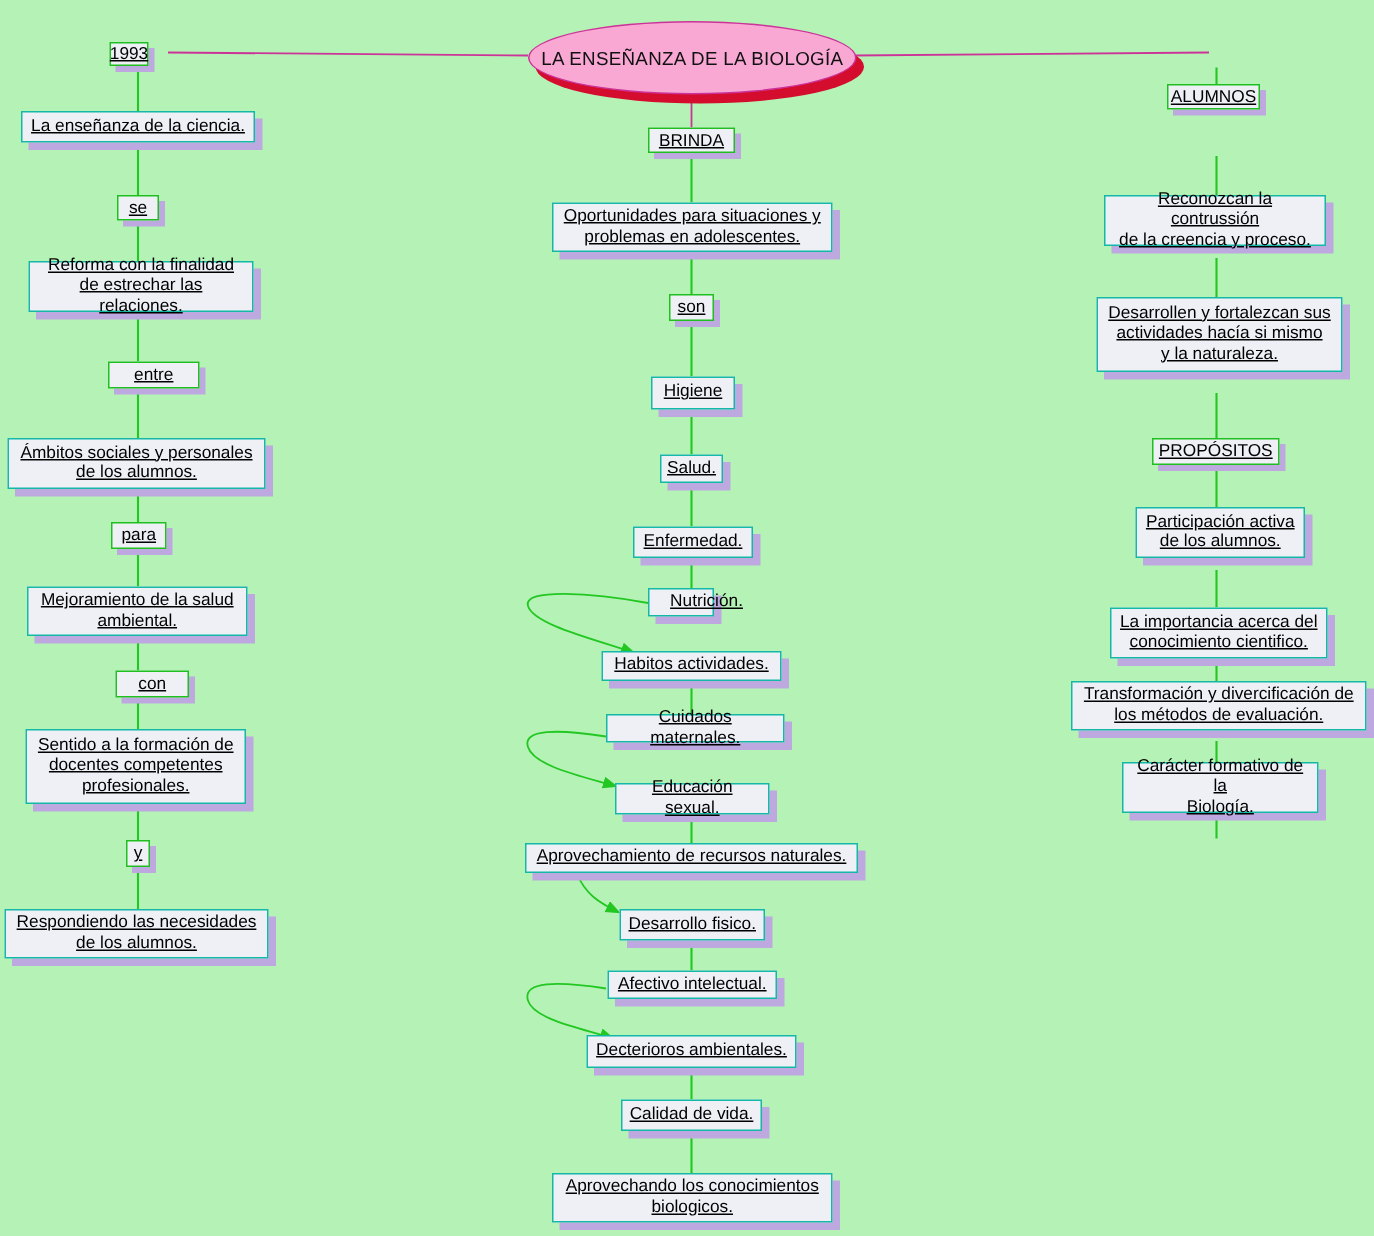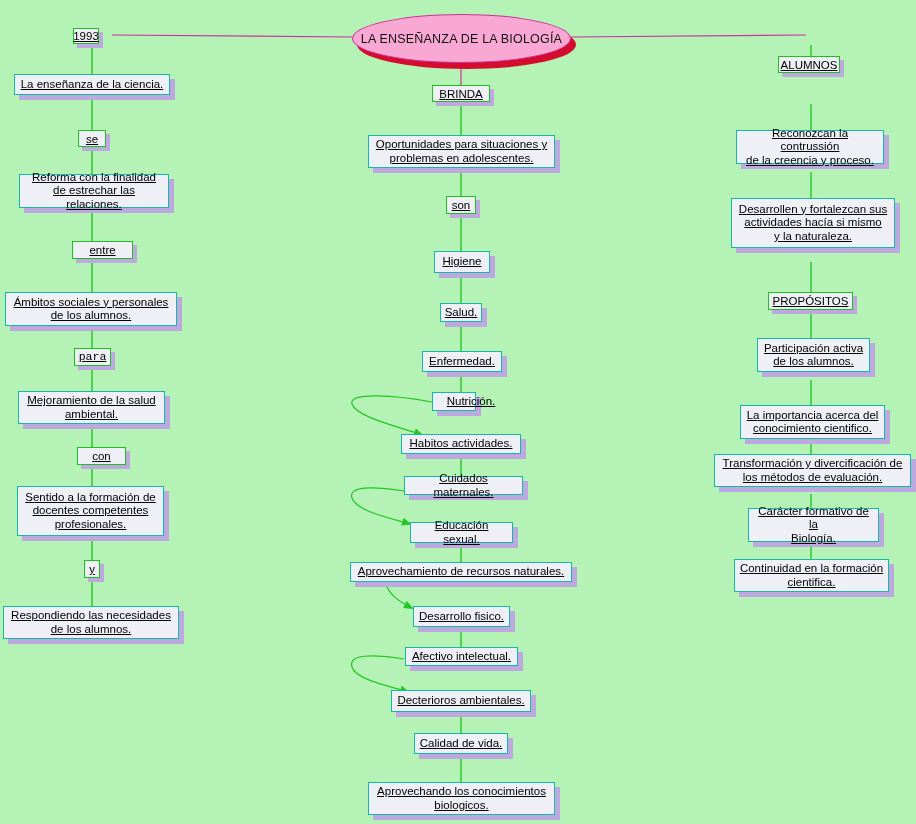--- a/index.html
+++ b/index.html
@@ -164,21 +164,21 @@
 
   <div class="label" style="left:72px; top:241px; width:61px; height:18px;">
     <span class="txt">entre</span>
   </div>
 
   <div class="node" style="left:5px; top:292px; width:172px; height:34px;">
     <span class="txt">Ámbitos sociales y personales
 de los alumnos.</span>
   </div>
 
-  <div class="label" style="left:74px; top:348px; width:37px; height:18px;font-family:Liberation Mono, monospace;">
+  <div class="label" style="left:74px; top:348px; width:37px; height:18px;">
     <span class="txt">para</span>
   </div>
 
   <div class="node" style="left:18px; top:391px; width:147px; height:33px;">
     <span class="txt">Mejoramiento de la salud
 ambiental.</span>
   </div>
 
   <div class="label" style="left:77px; top:447px; width:49px; height:18px;">
     <span class="txt">con</span>
@@ -298,18 +298,14 @@
   <div class="node" style="left:714px; top:454px; width:197px; height:33px;">
     <span class="txt">Transformación y divercificación de
 los métodos de evaluación.</span>
   </div>
 
   <div class="node" style="left:748px; top:508px; width:131px; height:34px;">
     <span class="txt">Carácter formativo de la
 Biología.</span>
   </div>
 
-  <div class="node" style="left:734px; top:559px; width:155px; height:33px;">
-    <span class="txt">Continuidad en la formación
-cientifica.</span>
-  </div>
 
 </div>
 
 </body></html>

